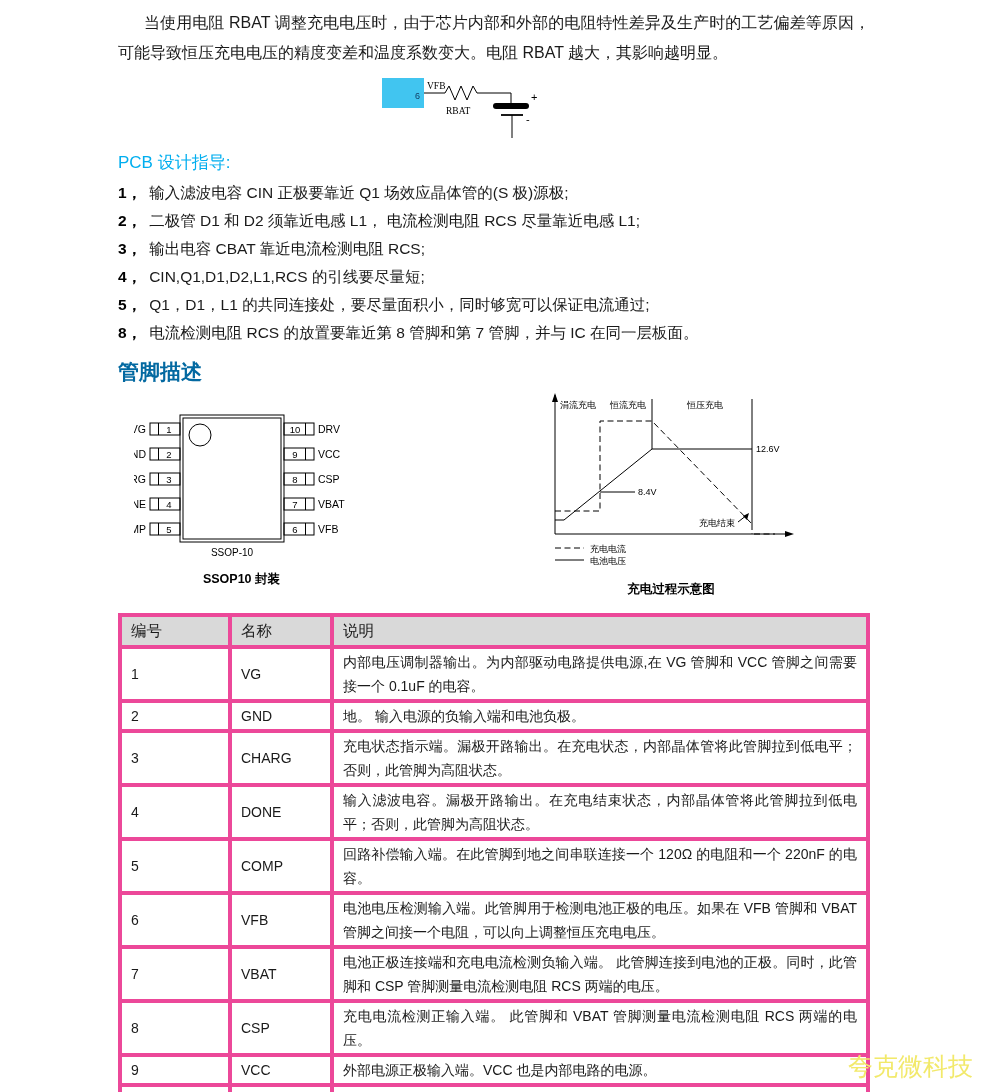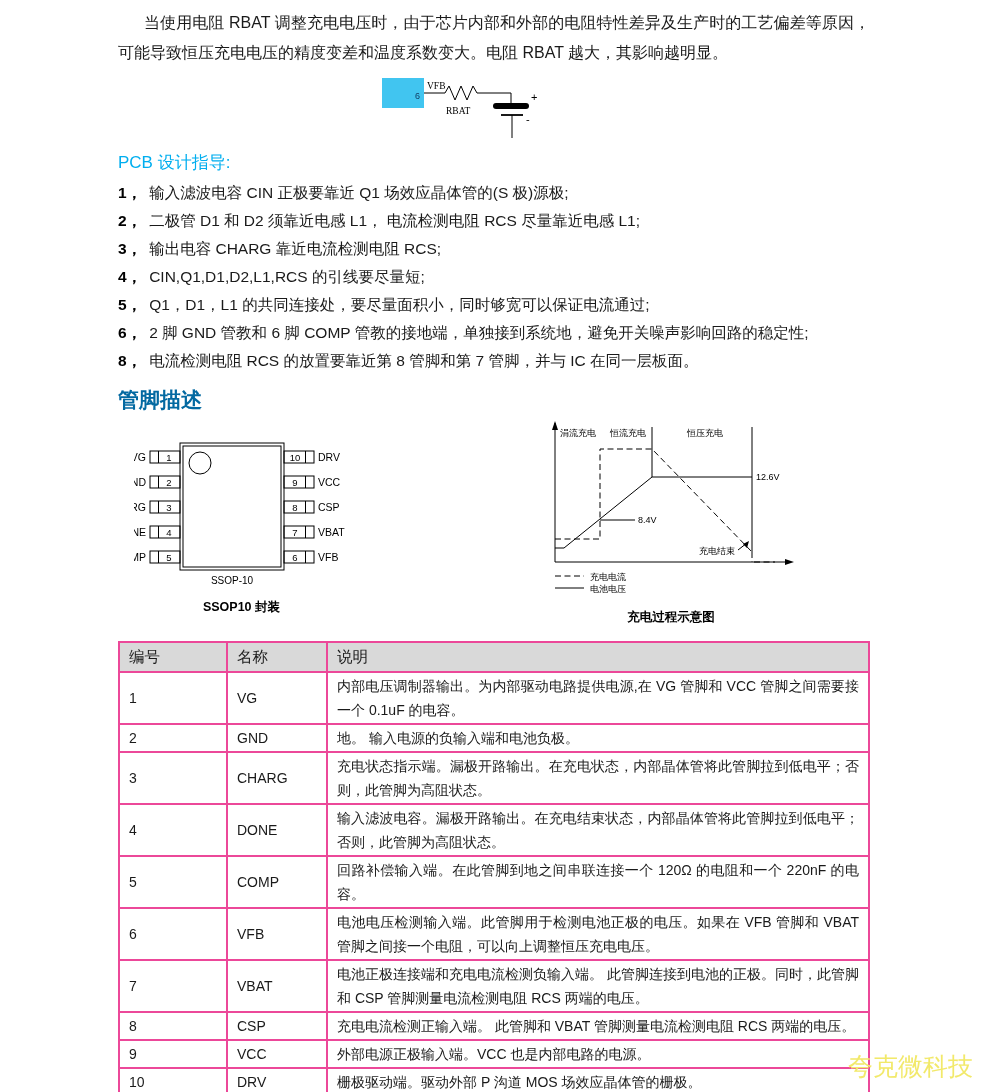--- a/index.html
+++ b/index.html
@@ -33,21 +33,21 @@
   .figures { position:relative; height:228px; }
   .fig-pinout { position:absolute; left:16px; top:22px; width:215px; text-align:center; }
   .fig-chart  { position:absolute; left:424px; top:4px;  width:258px; text-align:center; }
   .fig-caption { font-size:12.5px; font-weight:bold; margin-top:8px; color:#000; }
 
   table.pin-table {
     border-collapse:collapse; width:752px; table-layout:fixed;
     border:2px solid #000;
   }
   .pin-table th, .pin-table td {
-    border:2px solid #ec4899; vertical-align:middle; text-align:left;
+    border:4px solid #ec4899; vertical-align:middle; text-align:left;
     padding:1px 9px;
   }
   .pin-table th {
     background:#D9D9D9; font-weight:normal; font-size:15.5px;
     height:26px; line-height:24px;
   }
   .pin-table td { font-size:14px; line-height:24px; }
   .c-num  { width:88px;  font-size:14.5px; }
   .c-name { width:80px;  font-size:14.5px; }
   .pin-table td.c-desc { text-align:justify; }
@@ -85,24 +85,23 @@
       <text x="149" y="31" font-size="11" fill="#000">+</text>
       <text x="144" y="53" font-size="11" fill="#000">-</text>
     </svg>
   </div>
 
   <h3 class="pcb-heading">PCB 设计指导:</h3>
 
   <ul class="pcb-list">
     <li class="pcb-item"><span class="pcb-num">1，</span><span>输入滤波电容 CIN 正极要靠近 Q1 场效应晶体管的(S 极)源极;</span></li>
     <li class="pcb-item"><span class="pcb-num">2，</span><span>二极管 D1 和 D2 须靠近电感 L1， 电流检测电阻 RCS 尽量靠近电感 L1;</span></li>
-    <li class="pcb-item"><span class="pcb-num">3，</span><span>输出电容 CHARG 靠近电流检测电阻 RCS;</span></li>
+    <li class="pcb-item"><span class="pcb-num">3，</span><span>输出电容 CBAT 靠近电流检测电阻 RCS;</span></li>
     <li class="pcb-item"><span class="pcb-num">4，</span><span>CIN,Q1,D1,D2,L1,RCS 的引线要尽量短;</span></li>
     <li class="pcb-item"><span class="pcb-num">5，</span><span>Q1，D1，L1 的共同连接处，要尽量面积小，同时够宽可以保证电流通过;</span></li>
-    <li class="pcb-item"><span class="pcb-num">6，</span><span>2 脚 GND 管教和 6 脚 COMP 管教的接地端，单独接到系统地，避免开关噪声影响回路的稳定性;</span></li>
     <li class="pcb-item"><span class="pcb-num">8，</span><span>电流检测电阻 RCS 的放置要靠近第 8 管脚和第 7 管脚，并与 IC 在同一层板面。</span></li>
   </ul>
 
   <h2 class="pin-heading">管脚描述</h2>
 
   <div class="figures">
 
     <div class="fig-pinout">
       <svg width="215" height="152" viewBox="0 0 215 152">
         <rect class="k" x="46" y="8" width="104" height="127"></rect>

